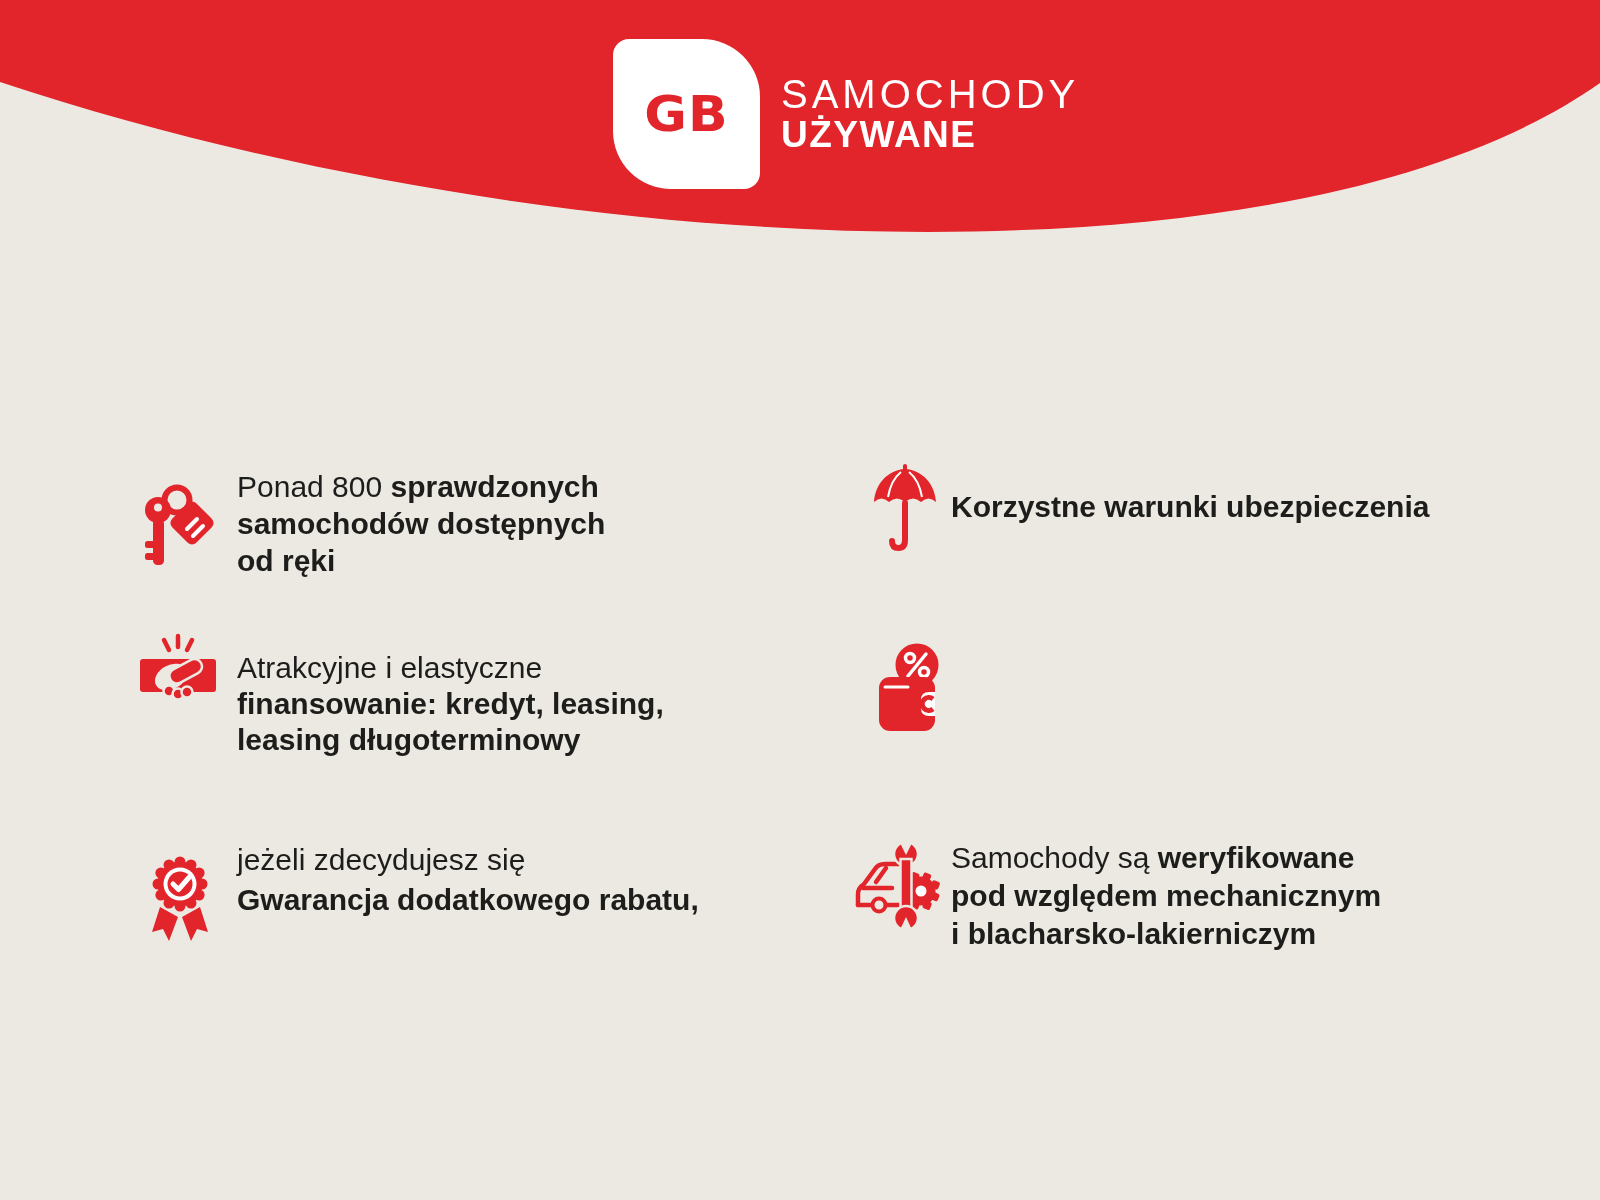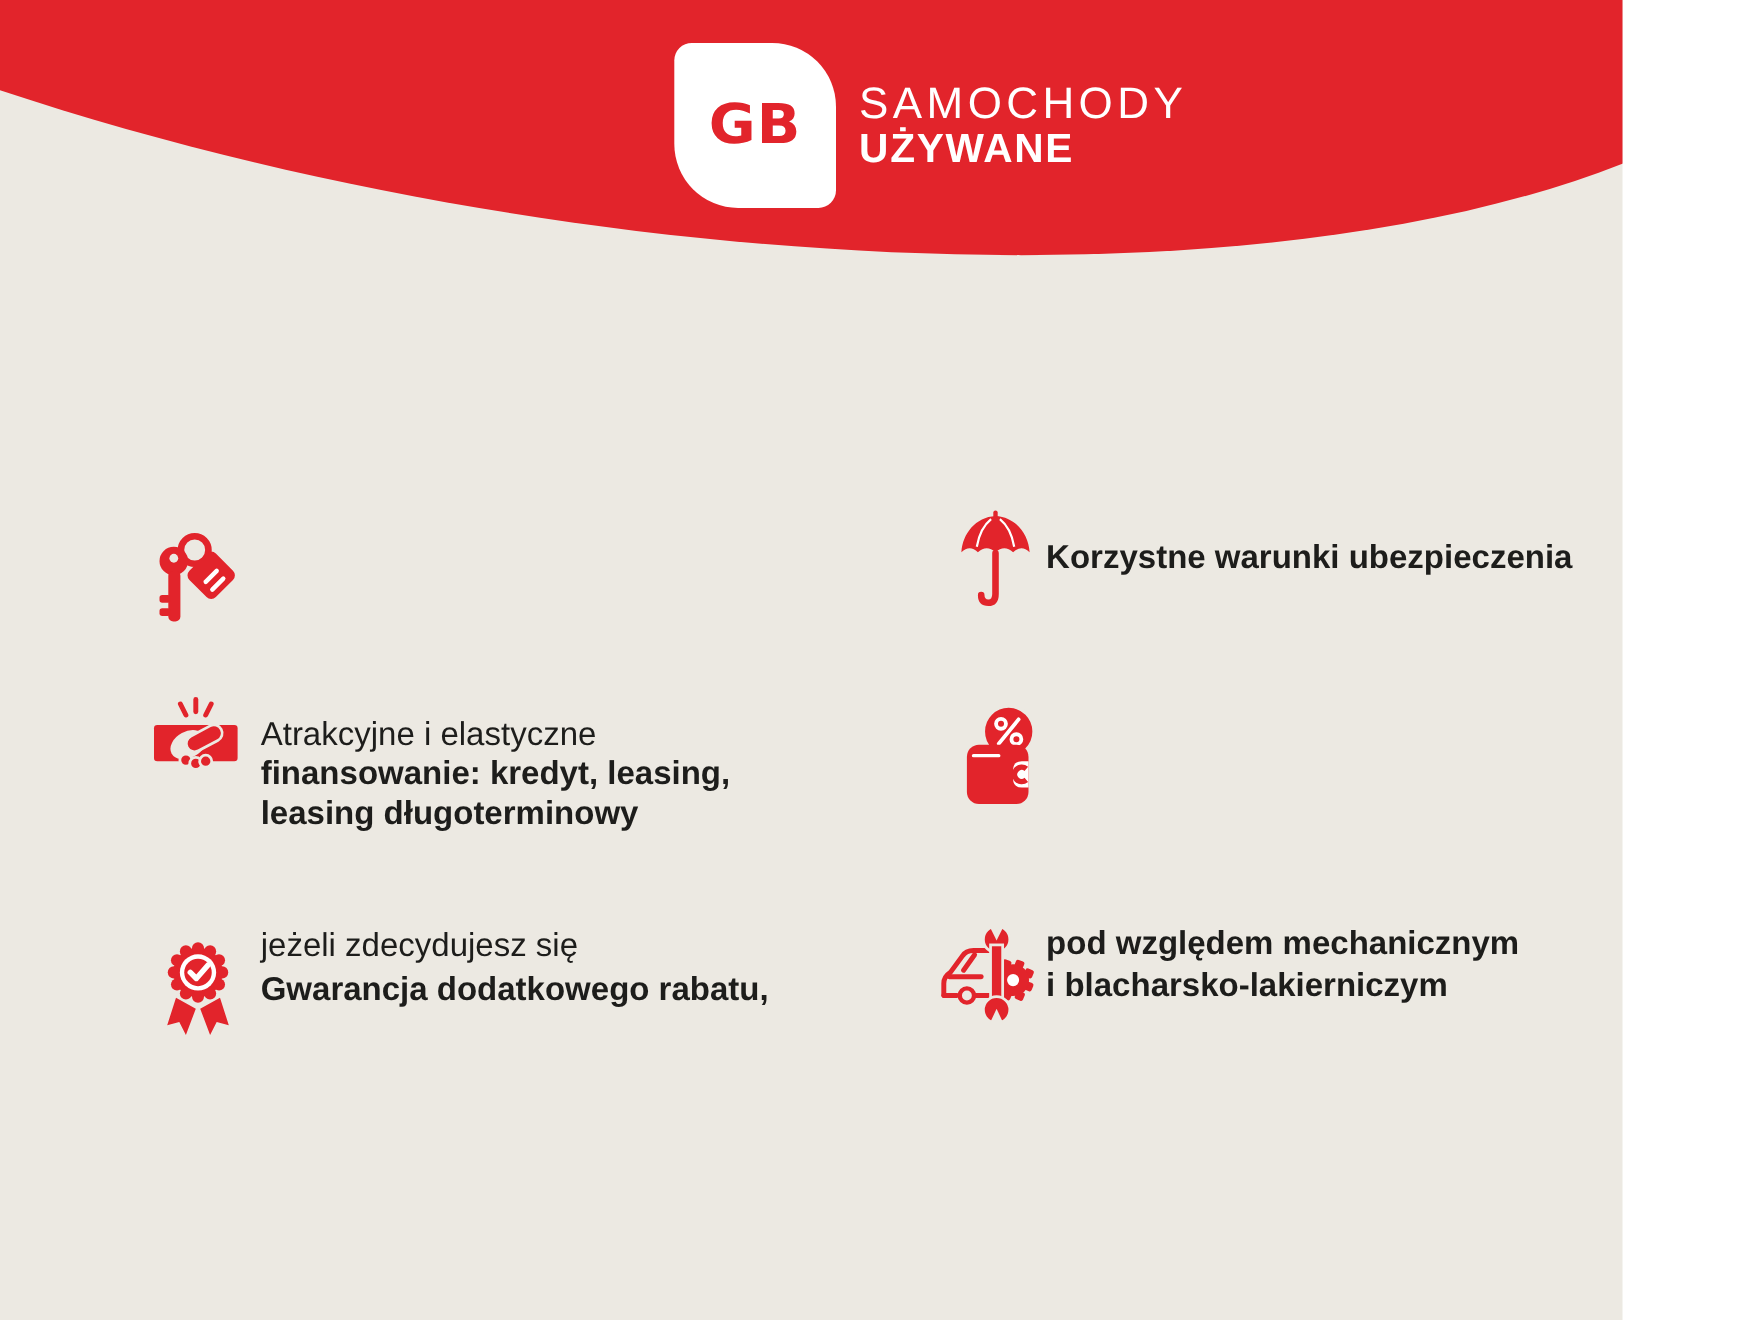--- a/index.html
+++ b/index.html
@@ -1,17 +1,17 @@
 <!DOCTYPE html>
 <html><head>
 <meta charset="utf-8">
 <style>
   html,body{margin:0;padding:0;}
   .canvas{
-    position:relative;width:1475px;height:1200px;
+    position:relative;width:1600px;height:1200px;
     background:#ece9e2;overflow:hidden;
     font-family:"Liberation Sans",sans-serif;color:#1d1d1b;
   }
   .banner-svg{position:absolute;left:0;top:0;display:block;}
   .logo-box{
     position:absolute;left:613px;top:39px;width:147px;height:150px;
     background:#ffffff;border-radius:16px 58px 16px 58px;
     display:flex;align-items:center;justify-content:center;
   }
   .logo-gb{
@@ -61,20 +61,25 @@
       <rect x="37" y="23" width="34" height="34" rx="6" fill="#e2242b"></rect>
     </g>
     <line x1="49" y1="46" x2="59" y2="36" stroke="#ffffff" stroke-width="4" stroke-linecap="round"></line>
     <line x1="55" y1="53" x2="65" y2="43" stroke="#ffffff" stroke-width="4" stroke-linecap="round"></line>
     <circle cx="20" cy="27" r="13" fill="#e2242b"></circle>
     <circle cx="20" cy="24.5" r="4" fill="#ece9e2"></circle>
     <rect x="15" y="36" width="11" height="46" rx="4.5" fill="#e2242b"></rect>
     <rect x="7" y="58" width="10" height="7" rx="2.5" fill="#e2242b"></rect>
     <rect x="7" y="70" width="10" height="7" rx="2.5" fill="#e2242b"></rect>
   </svg>
+  <div class="feature-text t-l1">
+      <div class="tline"><span>Ponad 800 </span><span class="b">sprawdzonych</span></div>
+      <div class="tline"><span class="b">samochodów dostępnych</span></div>
+      <div class="tline"><span class="b">od ręki</span></div>
+    </div>
 
   <svg class="feature-icon i-l2" width="78" height="78" viewBox="0 0 78 78">
     <g stroke="#e2242b" stroke-width="4.5" stroke-linecap="round">
       <line x1="39" y1="3" x2="39" y2="14"></line>
       <line x1="25" y1="7" x2="30" y2="17"></line>
       <line x1="53" y1="7" x2="48" y2="17"></line>
     </g>
     <rect x="1" y="26" width="76" height="33" rx="3" fill="#e2242b"></rect>
     <g transform="rotate(-28 32 44)">
       <ellipse cx="32" cy="44" rx="17" ry="12" fill="#ece9e2"></ellipse>
@@ -164,17 +169,18 @@
       <circle cx="66" cy="50" r="14.5"></circle>
     </g>
     <circle cx="66" cy="50" r="5.5" fill="#ffffff"></circle>
     <circle cx="51" cy="13" r="12" fill="#e2242b" stroke="#ece9e2" stroke-width="2.5"></circle>
     <polygon points="44,0 58,0 51,14" fill="#ece9e2"></polygon>
     <rect x="45.5" y="18" width="11" height="52" fill="#e2242b" stroke="#ece9e2" stroke-width="2.5"></rect>
     <circle cx="51" cy="77" r="12" fill="#e2242b" stroke="#ece9e2" stroke-width="2.5"></circle>
     <polygon points="44,91 58,91 51,76" fill="#ece9e2"></polygon>
   </svg>
   <div class="feature-text t-r3">
+      <div class="tline"><span>Samochody są </span><span class="b">weryfikowane</span></div>
       <div class="tline"><span class="b">pod względem mechanicznym</span></div>
       <div class="tline"><span class="b">i blacharsko-lakierniczym</span></div>
     </div>
 
 </div>
 
 </body></html>

